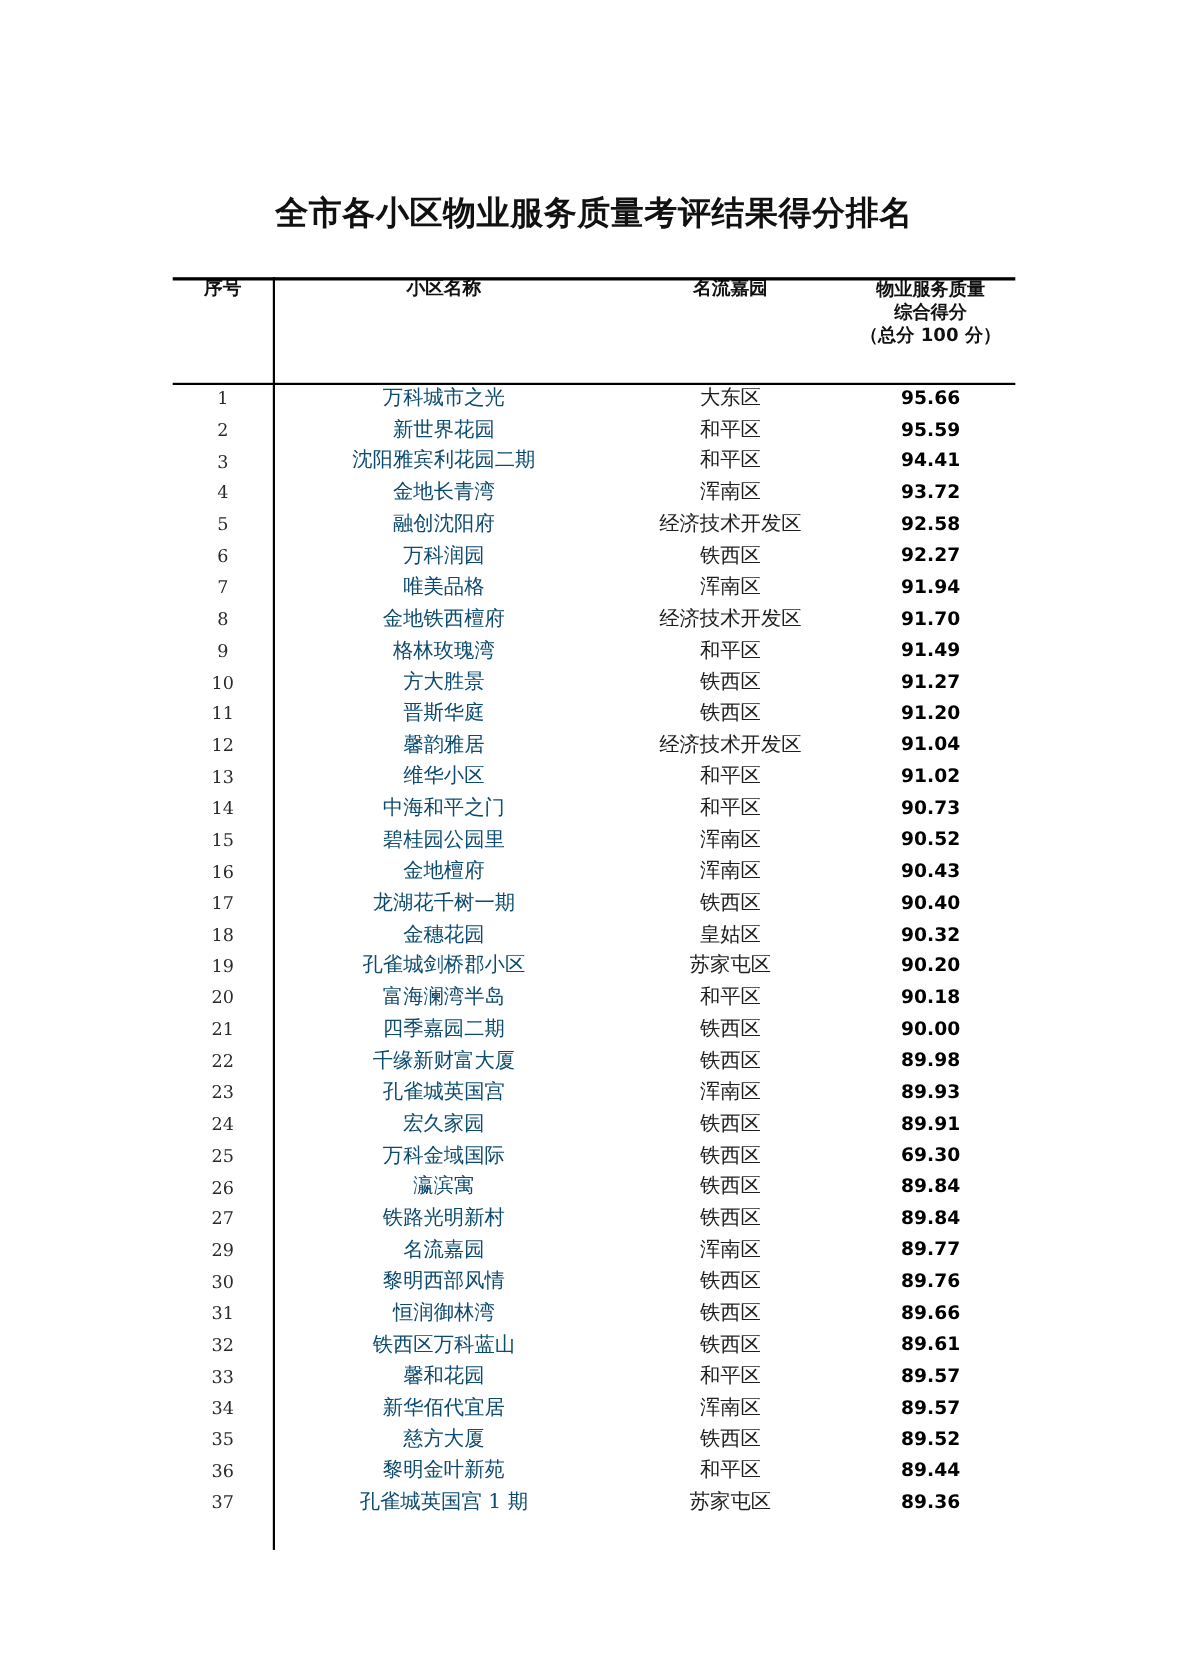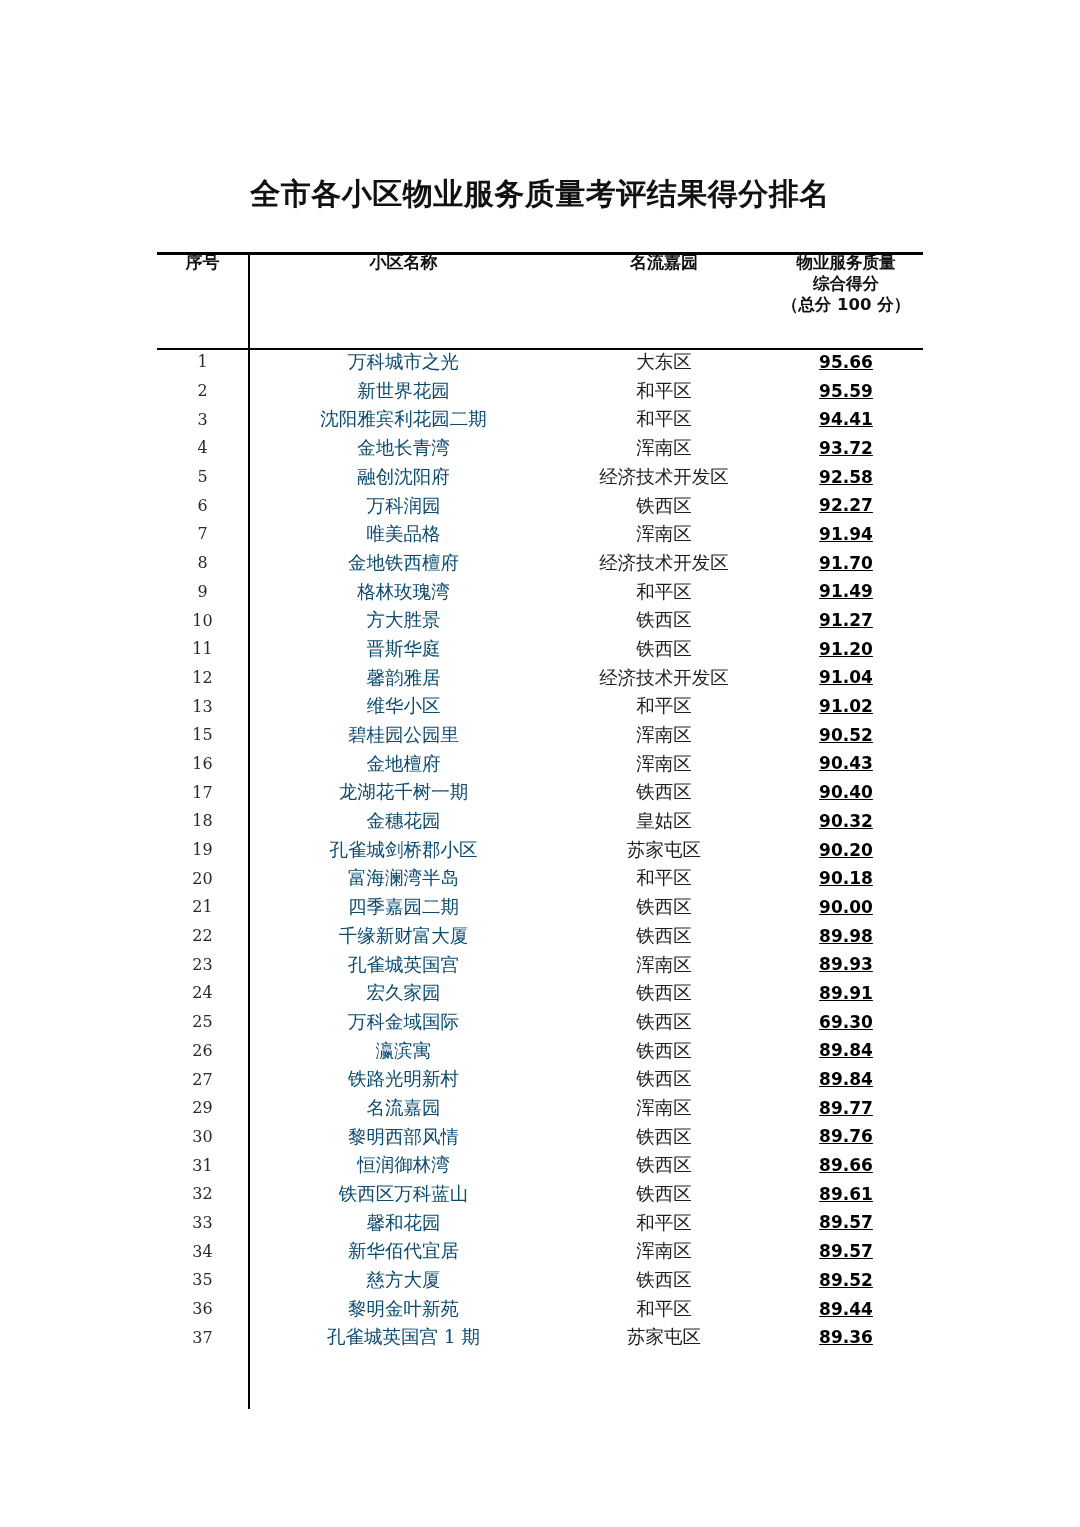--- a/index.html
+++ b/index.html
@@ -139,21 +139,20 @@
   td.area {
     font-family: "DejaVu Serif", "Liberation Serif", serif;
     font-size: 18.5px;
     color: #1d1d1d;
   }
   td.score {
     font-family: "DejaVu Sans", "Liberation Sans", sans-serif;
     font-weight: bold;
     font-size: 17px;
     color: #000000;
-    text-decoration: underline;
   }
 </style>
 </head>
 <body>
 
 <div class="page">
 
   <div class="doc-title">全市各小区物业服务质量考评结果得分排名</div>
 
   <div class="table-wrap">
@@ -270,20 +269,26 @@
             <td class="area">经济技术开发区</td>
             <td class="score">91.04</td>
           </tr>
           <tr class="data-row">
             <td class="idx">13</td>
             <td class="name">维华小区</td>
             <td class="area">和平区</td>
             <td class="score">91.02</td>
           </tr>
           <tr class="data-row">
+            <td class="idx">14</td>
+            <td class="name">中海和平之门</td>
+            <td class="area">和平区</td>
+            <td class="score">90.73</td>
+          </tr>
+          <tr class="data-row">
             <td class="idx">15</td>
             <td class="name">碧桂园公园里</td>
             <td class="area">浑南区</td>
             <td class="score">90.52</td>
           </tr>
           <tr class="data-row">
             <td class="idx">16</td>
             <td class="name">金地檀府</td>
             <td class="area">浑南区</td>
             <td class="score">90.43</td>

